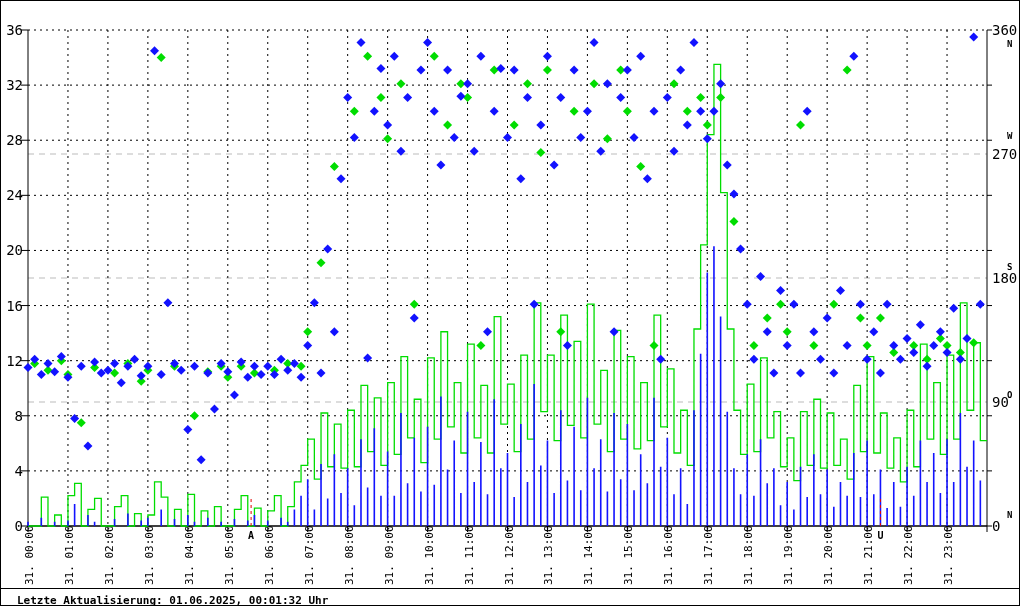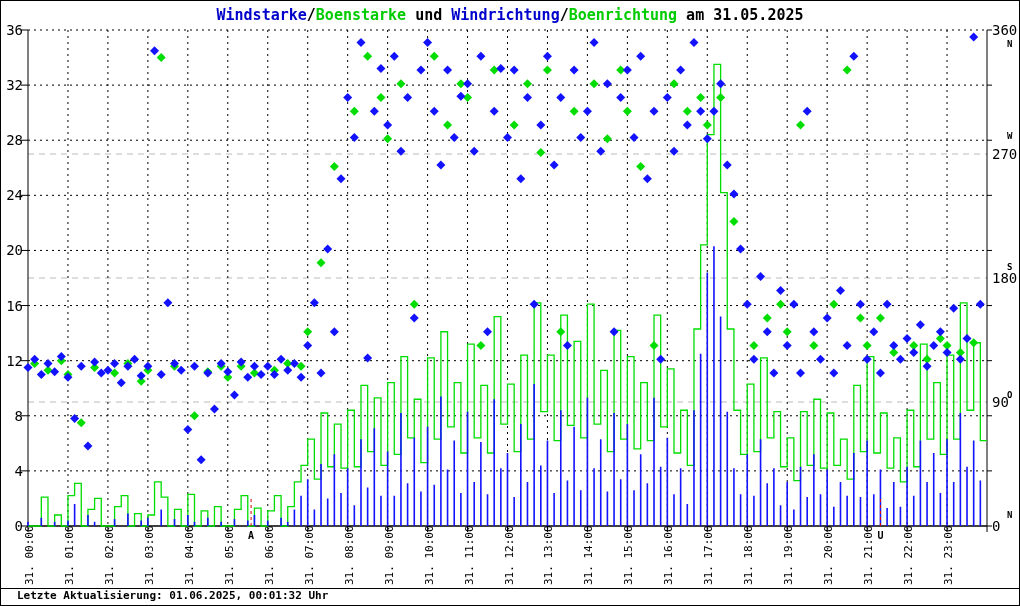--- a/index.html
+++ b/index.html
@@ -9,31 +9,28 @@
   .title{position:absolute;top:5px;left:0;right:0;text-align:center;
          font-size:15px;font-weight:bold;letter-spacing:0px;}
   .title span{white-space:pre;}
   .c-wind{color:#0000cc;}
   .c-gust{color:#00cc00;}
   .c-plain{color:#000000;}
   svg{position:absolute;top:0;left:0;}
   svg text{fill:#000;font-family:"DejaVu Sans Mono","Liberation Mono",monospace;}
   .footer{position:absolute;left:0;top:587px;width:100%;height:19px;
           border-top:1px solid #000;box-sizing:border-box;background:#fff;
-          display:flex;justify-content:space-between;align-items:flex-start;
-          padding:0 5px 0 16px;font-size:11px;font-weight:bold;flex-direction:column;}
+          display:flex;justify-content:space-between;align-items:flex-end;
+          padding:0 5px 0 16px;font-size:11px;font-weight:bold;}
 </style>
 </head>
 <body>
 
 <div class="page">
 
-  <div class="title">
-    <span class="c-wind">Windstarke</span><span class="c-plain">/</span><span class="c-gust">Boenstarke</span><span class="c-plain"> und </span><span class="c-wind">Windrichtung</span><span class="c-plain">/</span><span class="c-gust">Boenrichtung</span><span class="c-plain"> am 31.05.2025</span>
-  </div>
 
   <svg id="chart" width="1020" height="587">
       <g>
         <line x1="27" x2="986" y1="401" y2="401" stroke="#bbbbbb" stroke-width="1" stroke-dasharray="6 5"></line>
         <line x1="27" x2="986" y1="277" y2="277" stroke="#bbbbbb" stroke-width="1" stroke-dasharray="6 5"></line>
         <line x1="27" x2="986" y1="153" y2="153" stroke="#bbbbbb" stroke-width="1" stroke-dasharray="6 5"></line>
       </g>
       <g>
         <line x1="27" x2="986" y1="469.8888888888889" y2="469.8888888888889" stroke="#000000" stroke-width="1" stroke-dasharray="2 4"></line>
         <line x1="27" x2="986" y1="414.77777777777777" y2="414.77777777777777" stroke="#000000" stroke-width="1" stroke-dasharray="2 4"></line>

